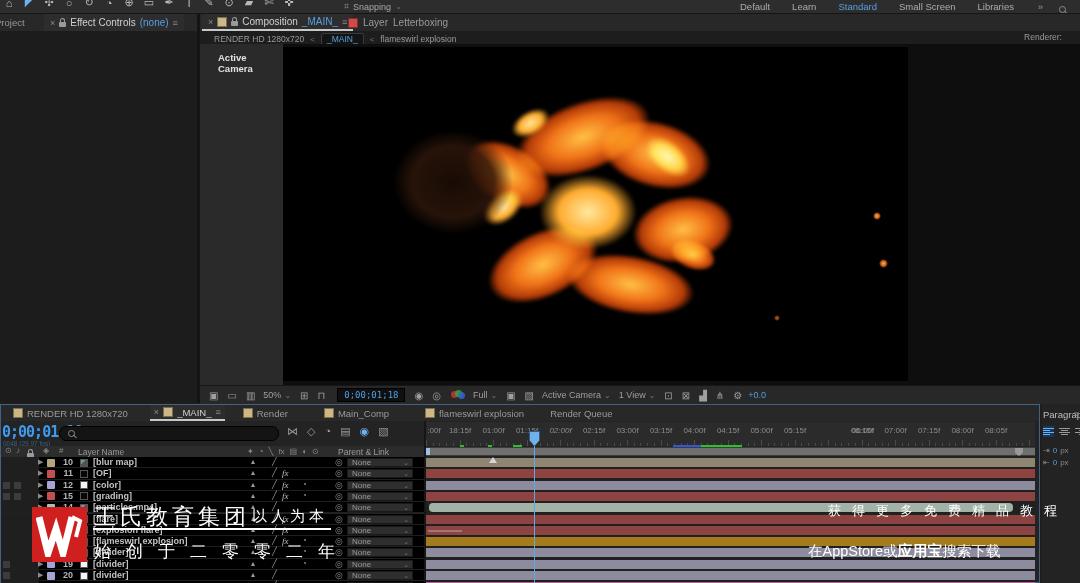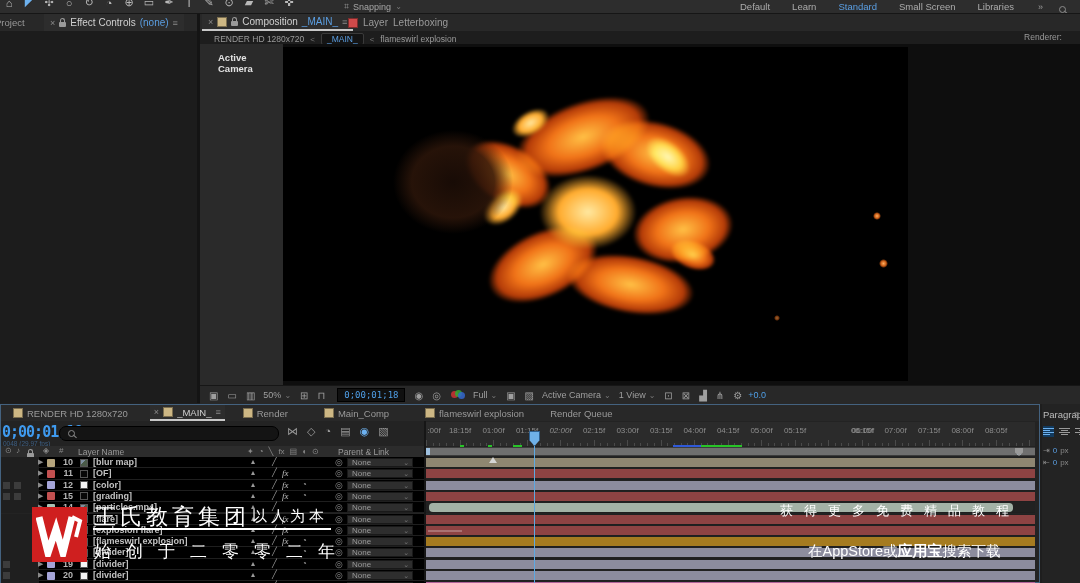--- a/index.html
+++ b/index.html
@@ -133,21 +133,21 @@
   .pg-field .funit{color:#8a8a8a;}
 
   
   #watermark{position:absolute;left:0;top:0;width:1080px;height:583px;z-index:90;pointer-events:none;}
   #wm-logo{position:absolute;left:32px;top:507px;width:55px;height:55px;background:#cf1f1f;}
   #wm-logo svg{position:absolute;left:4px;top:6px;}
   #wm-brand{position:absolute;left:94px;top:502px;color:#fff;font-size:22px;letter-spacing:4px;white-space:nowrap;}
   #wm-slogan{position:absolute;left:252px;top:507px;color:#fff;font-size:15px;letter-spacing:4px;white-space:nowrap;}
   #wm-line{position:absolute;left:93px;top:528px;width:238px;height:2px;background:#fff;}
   #wm-founded{position:absolute;left:94px;top:540px;color:#fff;font-size:17px;letter-spacing:15px;white-space:nowrap;}
-  #wm-promo1{position:absolute;left:780px;top:502px;color:#fff;font-size:13px;letter-spacing:11px;white-space:nowrap;}
+  #wm-promo1{position:absolute;left:828px;top:502px;color:#fff;font-size:13px;letter-spacing:11px;white-space:nowrap;}
   #wm-promobar{position:absolute;left:828px;top:521px;width:222px;height:17px;background:rgba(245,242,238,.92);}
   #wm-promo2{position:absolute;left:0;top:1px;width:100%;text-align:center;color:#c81e1e;font-size:14px;font-weight:bold;letter-spacing:8px;}
   #wm-promo3{position:absolute;left:808px;top:542px;color:#fff;font-size:14.5px;white-space:nowrap;}
   #wm-promo3 b{font-size:15px;}
 </style>
 </head>
 <body>
 
 <div id="app">
 

